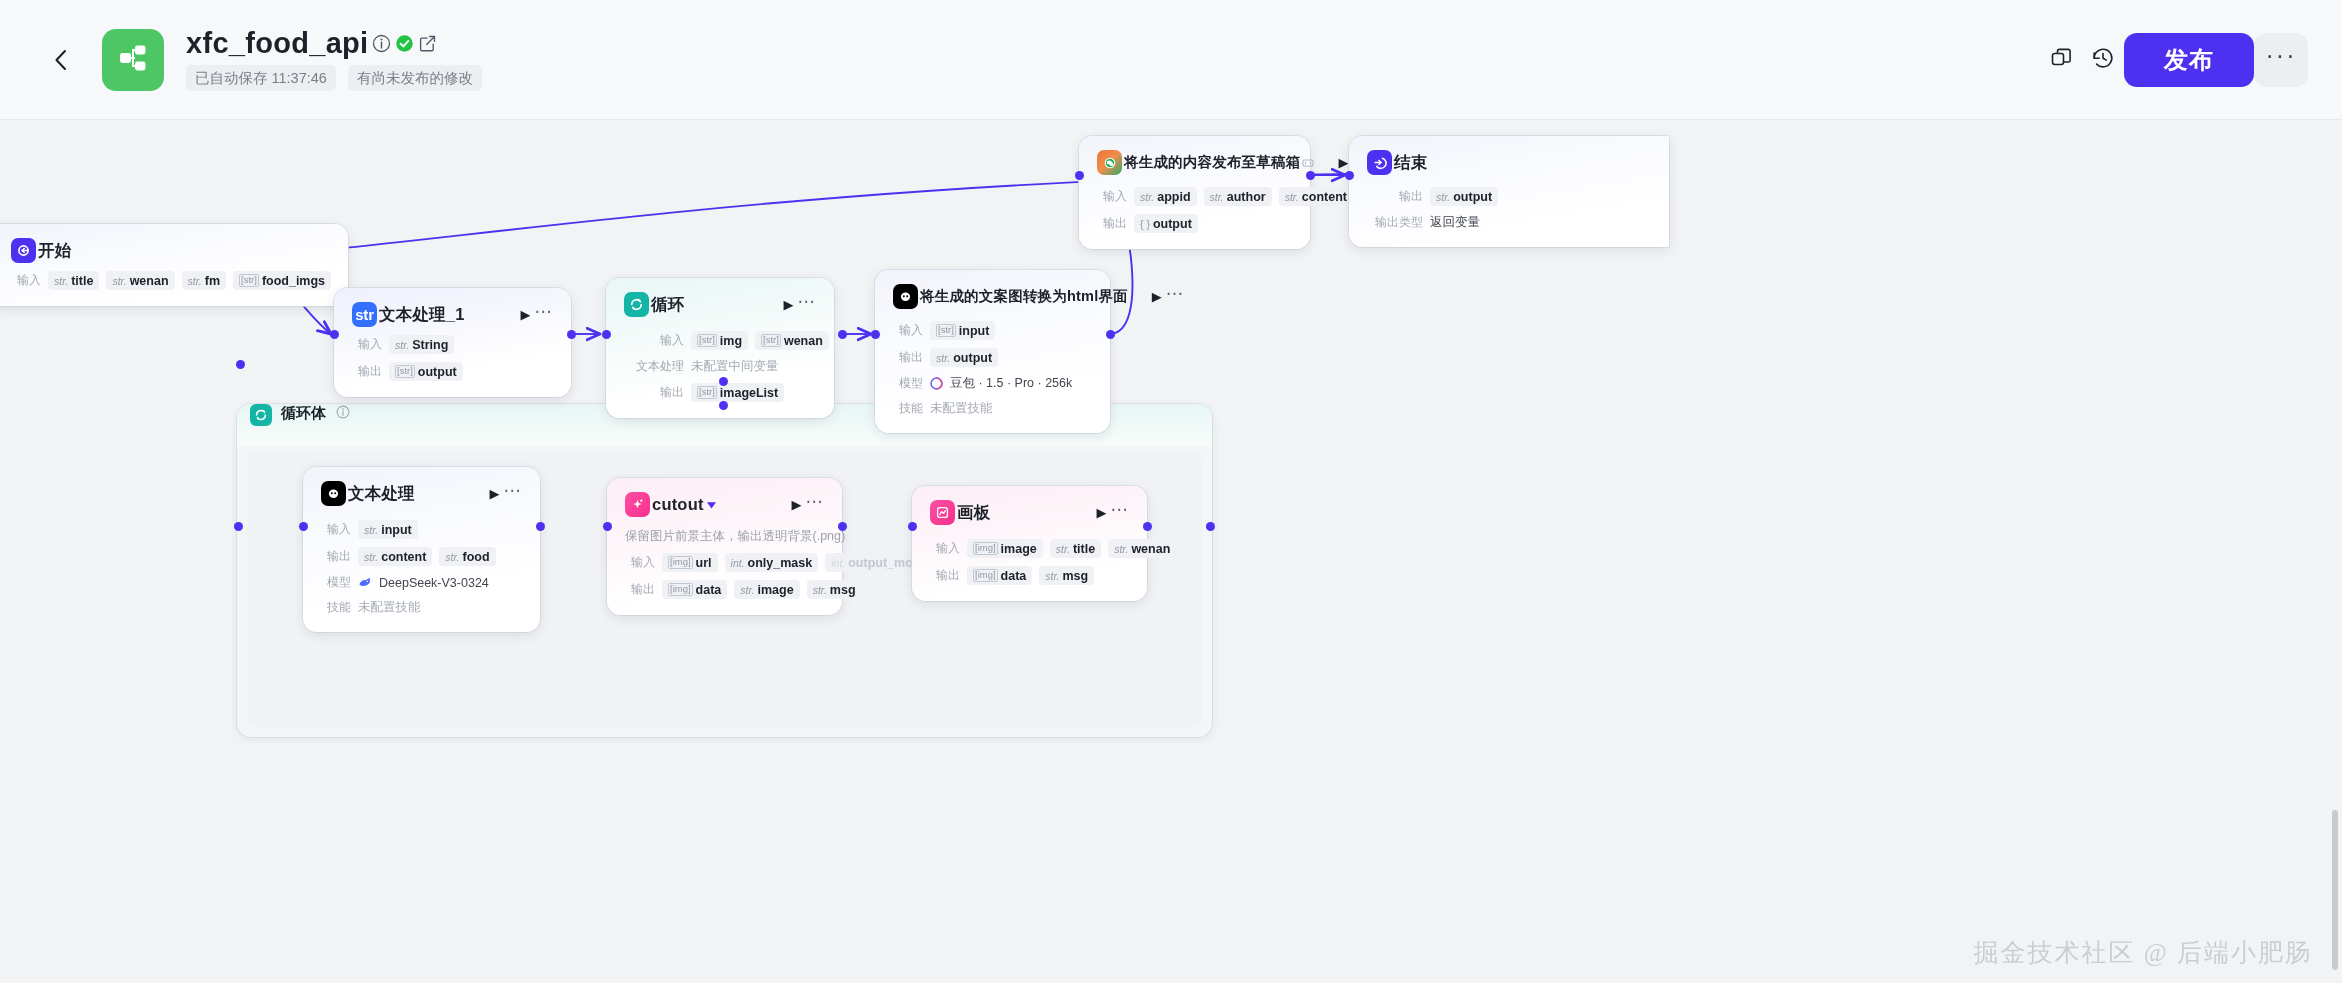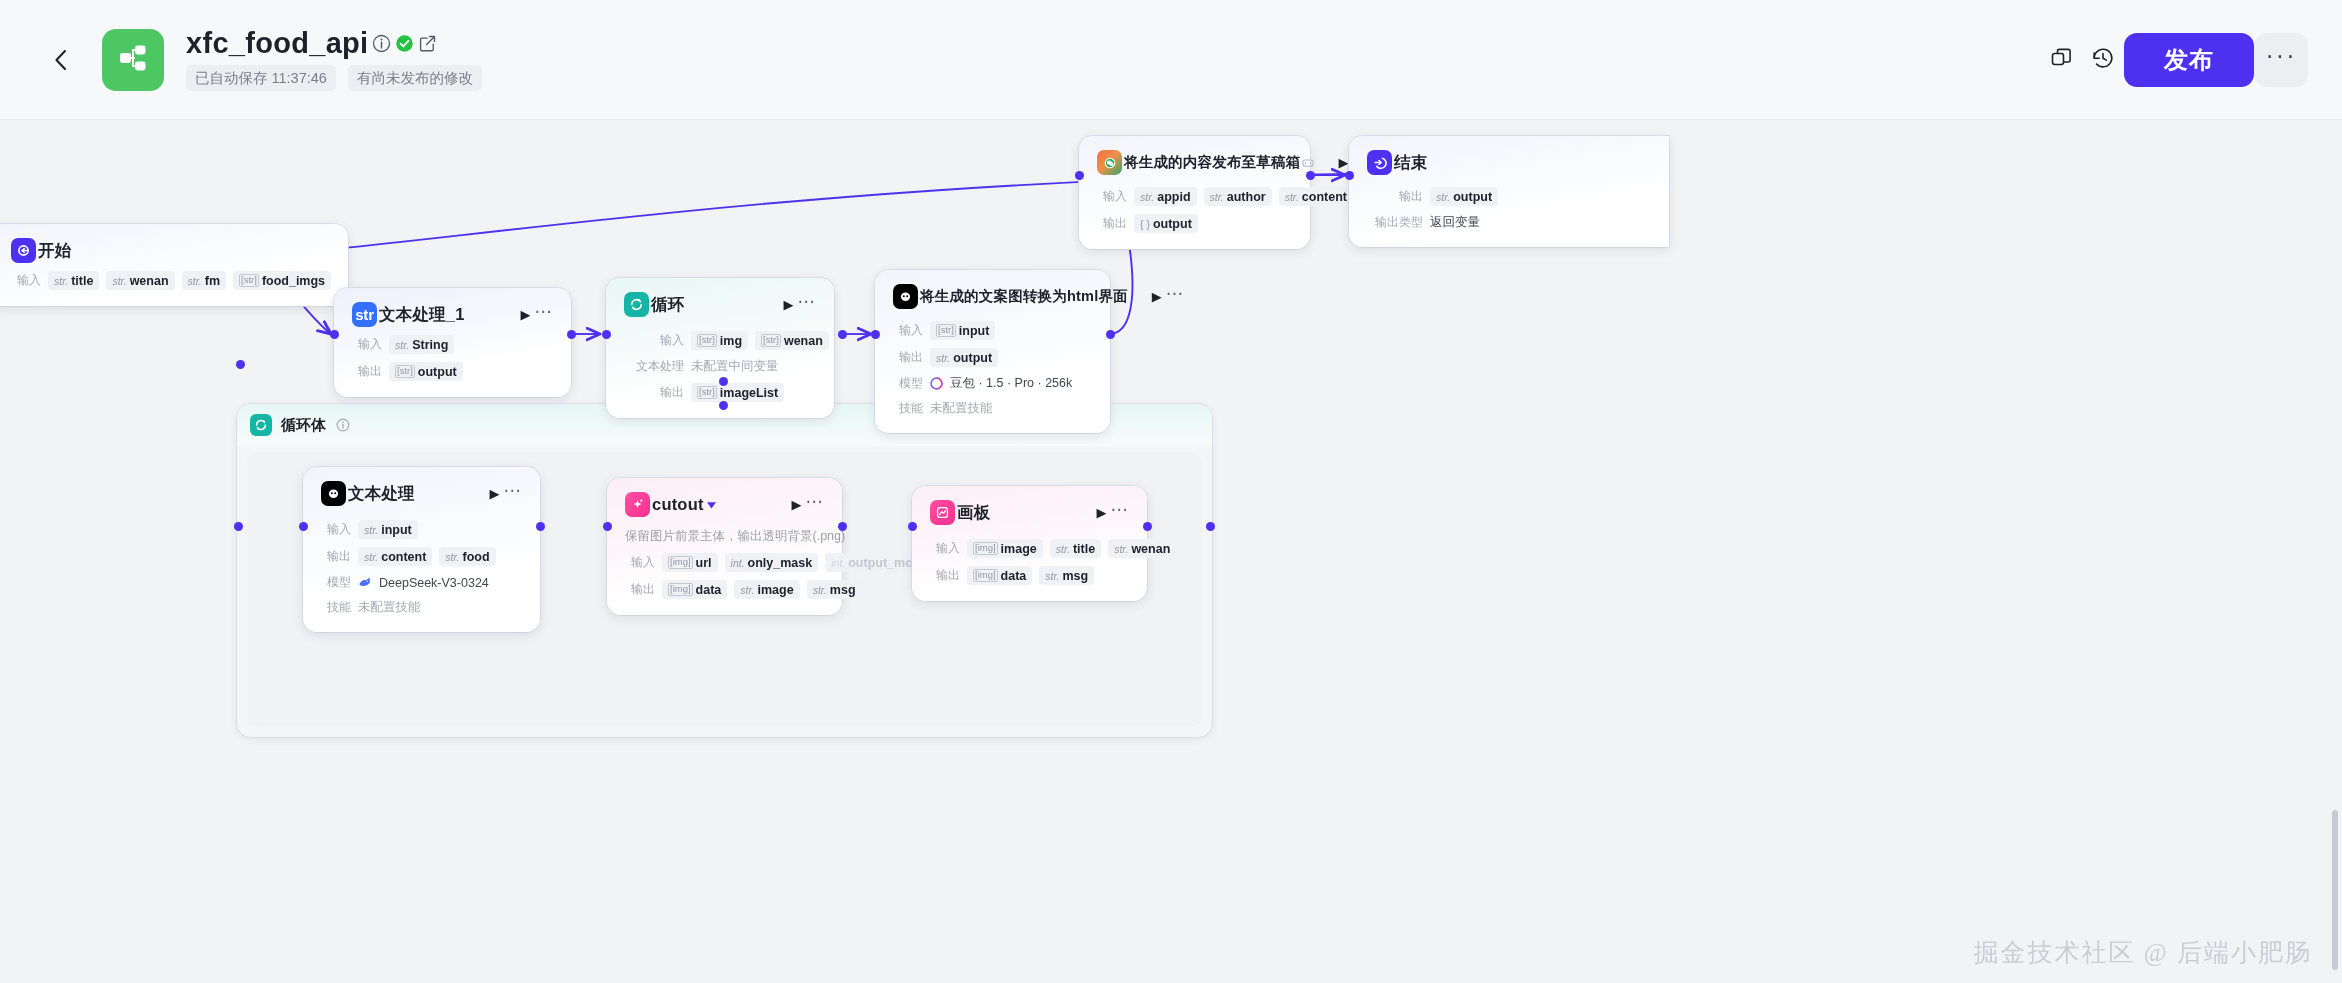--- a/index.html
+++ b/index.html
@@ -143,21 +143,21 @@
   #loop-body{
     position:absolute; left:237px; top:284px; width:975px; height:333px;
     border-radius:14px;
     background:#f4f5f7;
     box-shadow:0 2px 10px rgba(20,30,60,.07), 0 0 0 1px rgba(224,228,234,.9);
     z-index:8;
   }
   #loop-body-head{
     height:42px;border-radius:14px 14px 0 0;
     background:linear-gradient(180deg,#e6f6f4 0%,#f1faf8 60%,#f7fbfa 100%);
-    display:flex;align-items:center;gap:9px;padding-left:13px;
+    display:flex;align-items:flex-start;gap:9px;padding-left:13px;
   }
   #loop-body-inner{
     position:absolute;left:10px;right:10px;top:48px;bottom:10px;
     background:#f1f2f4;border-radius:10px;
   }
   #loop-body-title{ font-size:15px;font-weight:700;color:#1d2129; }
 
   
   #watermark{
     position:absolute; right:30px; bottom:14px;

